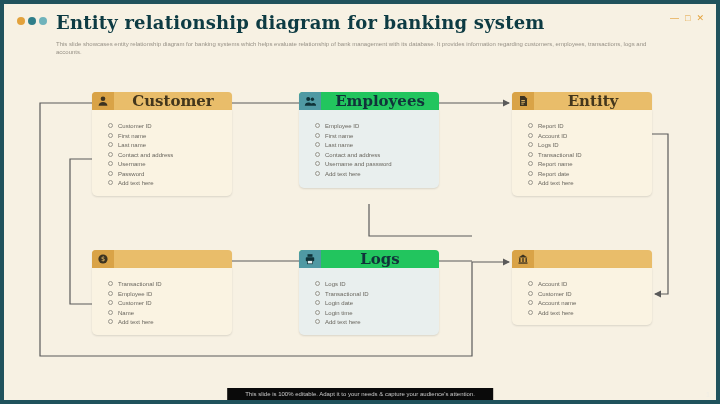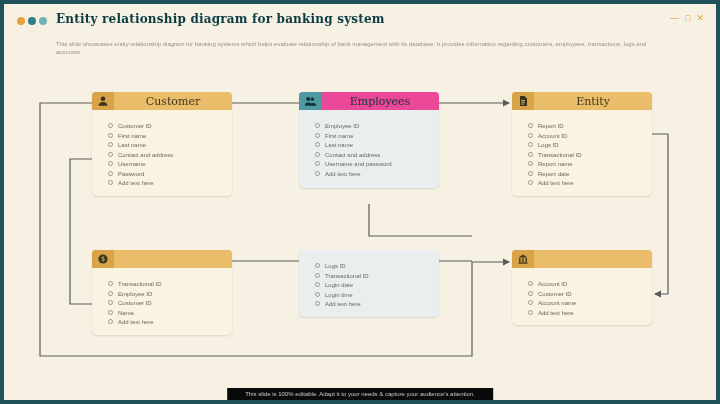--- a/index.html
+++ b/index.html
@@ -8,37 +8,37 @@
             border:4px solid #20525c; overflow:hidden; }
 
   
   .dots { position:absolute; left:13px; top:13px; display:flex; gap:3px; }
   .dot { width:8px; height:8px; border-radius:50%; }
   .dot1 { background:#e3a23c; } .dot2 { background:#2f7e89; } .dot3 { background:#6fb3bb; }
   .win-controls { position:absolute; right:12px; top:9px; color:#e3a23c; font-size:9px; display:flex; gap:6px; }
   .win-controls span { cursor:default; }
 
   .page-title { position:absolute; left:52px; top:8px; font-family:"DejaVu Serif", serif;
-                font-weight:bold; font-size:12px; color:#0d3b43; letter-spacing:.2px; }
+                font-weight:bold; font-size:18px; color:#0d3b43; letter-spacing:.2px; }
   .subtitle { position:absolute; left:52px; top:37px; width:615px; font-size:6px;
               line-height:7.5px; color:#979186; }
 
   
   .connectors { position:absolute; left:0; top:0; z-index:1; }
 
   
   .entity { position:absolute; width:140px; z-index:2; }
   .ehead { display:flex; align-items:stretch; height:18px; border-radius:4px 4px 0 0;
            overflow:hidden; box-shadow:0 1px 1px rgba(0,0,0,.18); }
   .icon-cell { width:22px; display:flex; align-items:center; justify-content:center; }
   .elabel { flex:1; display:flex; align-items:center; justify-content:center;
-            font-family:"DejaVu Serif", serif; font-weight:normal; font-size:11px; }
+            font-family:"DejaVu Serif", serif; font-weight:bold; font-size:15px; }
   .gold .ehead { background:#e9bd6a; }  .gold .icon-cell { background:#d9a347; }
   .gold .elabel { color:#43361c; }      .gold .ebody { background:#faf3e2; }
-  .teal .ehead { background:#ec4899; }  .teal .icon-cell { background:#4f99a3; }
+  .teal .ehead { background:#22c55e; }  .teal .icon-cell { background:#4f99a3; }
   .teal .elabel { color:#11333a; }      .teal .ebody { background:#e9efee; }
   .gold .icon-cell svg { fill:#3c3321; } .teal .icon-cell svg { fill:#0f3238; }
 
   .ebody { list-style:none; padding:12px 6px 7px 16px; border-radius:0 0 5px 5px;
            box-shadow:0 1px 2px rgba(0,0,0,.12); }
   .ebody li { font-size:6px; color:#6a675f; line-height:9.5px; white-space:nowrap; }
   .ebody li::before { content:''; display:inline-block; width:3px; height:3px;
            border:1px solid #9a978e; border-radius:50%; margin-right:5px; }
 
   
@@ -160,20 +160,31 @@
     <ul class="ebody">
       <li><span>Transactional ID</span></li>
       <li><span>Employee ID</span></li>
       <li><span>Customer ID</span></li>
       <li><span>Name</span></li>
       <li><span>Add text here</span></li>
     </ul>
   </div>
 
   <div class="entity teal" style="left:295px; top:246px">
+    <div class="ehead">
+      <span class="icon-cell">
+        <svg width="12" height="12" viewBox="0 0 12 12">
+            <rect x="3.5" y="1.2" width="5" height="2.6"></rect>
+            <rect x="1.8" y="4.2" width="8.4" height="4" rx="0.8"></rect>
+            <rect x="3.5" y="7.6" width="5" height="3.2" fill="#e9efee"></rect>
+            <rect x="3.5" y="7.6" width="5" height="3.2" fill="none" stroke="#0f3238" stroke-width="0.7"></rect>
+          </svg>
+      </span>
+      <span class="elabel">Logs</span>
+    </div>
     <ul class="ebody" style="min-height:66px">
       <li><span>Logs ID</span></li>
       <li><span>Transactional ID</span></li>
       <li><span>Login date</span></li>
       <li><span>Login time</span></li>
       <li><span>Add text here</span></li>
     </ul>
   </div>
 
   <div class="entity gold" style="left:508px; top:246px">

